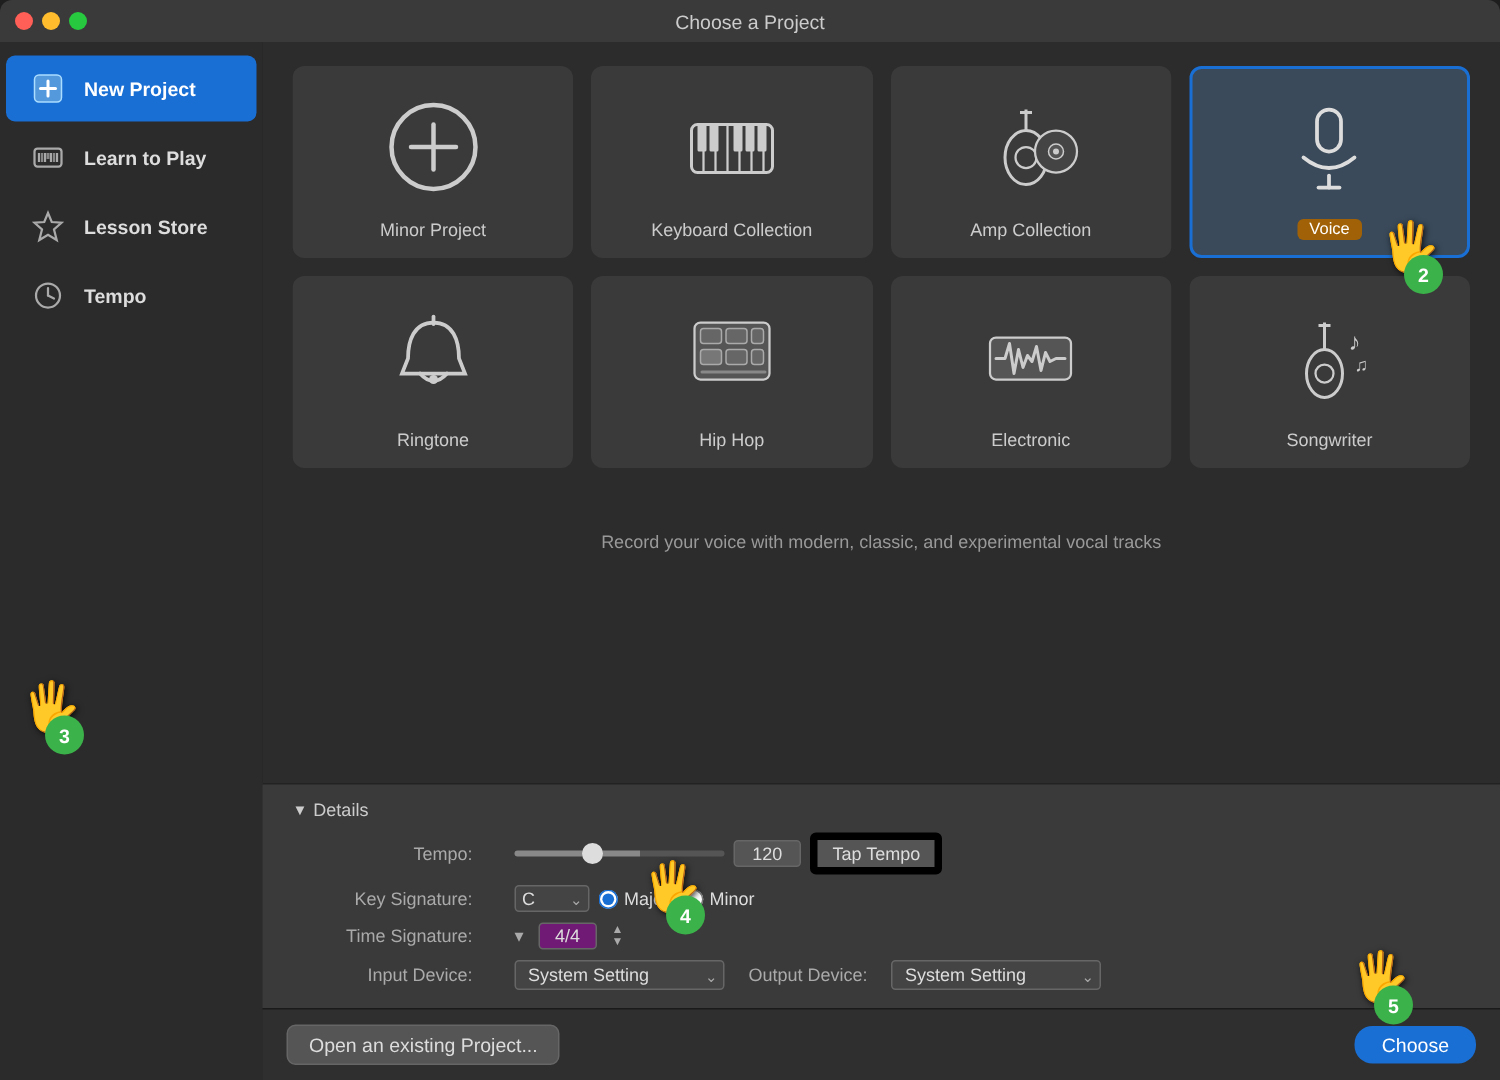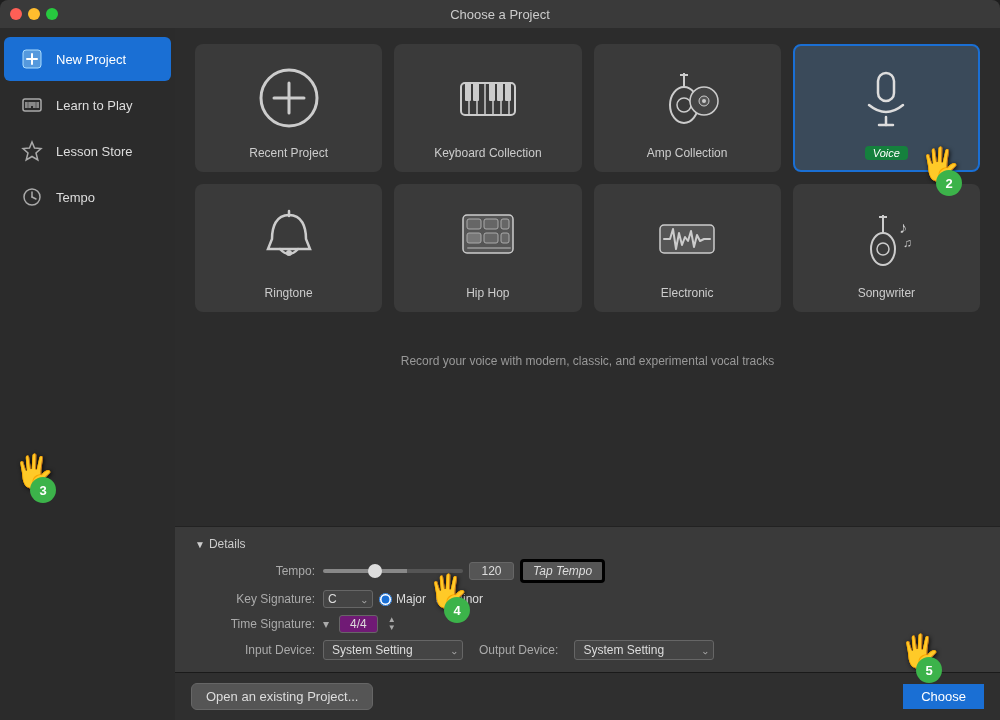--- a/index.html
+++ b/index.html
@@ -48,20 +48,21 @@
     }
 
     
     .sidebar {
       width: 175px;
       background: #2b2b2b;
       display: flex;
       flex-direction: column;
       padding-top: 8px;
       flex-shrink: 0;
+      font-weight: bold;
     }
     .sidebar-item {
       display: flex;
       align-items: center;
       gap: 10px;
       padding: 8px 14px;
       cursor: pointer;
       color: #ddd;
       font-size: 13px;
       border-radius: 6px;
@@ -129,26 +130,25 @@
       font-size: 12px;
       text-align: center;
     }
     .tile-label.has-badge {
       display: flex;
       align-items: center;
       gap: 6px;
       justify-content: center;
     }
     .voice-badge {
-      background: #15803d;
+      background: #a16207;
       color: #fff;
       font-size: 11px;
       padding: 1px 8px;
       border-radius: 4px;
-      font-style: italic;
     }
 
     .description-bar {
       text-align: center;
       color: #999;
       font-size: 12px;
       padding: 6px 0 8px;
       margin-top: 36px;
     }
 
@@ -182,20 +182,21 @@
     .field-label {
       color: #aaa;
       font-size: 12px;
       min-width: 110px;
       text-align: right;
     }
     .field-control {
       display: flex;
       align-items: center;
       gap: 6px;
+      margin-left: 20px;
     }
     .tempo-slider {
       -webkit-appearance: none;
       width: 140px;
       height: 4px;
       background: linear-gradient(to right, #888 60%, #555 60%);
       border-radius: 2px;
       outline: none;
     }
     .tempo-slider::-webkit-slider-thumb {
@@ -210,27 +211,26 @@
       border: 1px solid #666;
       color: #ddd;
       font-size: 12px;
       width: 45px;
       text-align: center;
       padding: 1px 4px;
       border-radius: 3px;
     }
     .tap-tempo-btn {
       background: #555;
-      border: 3px solid #000000;
+      border: 5px solid #000000;
       color: #ddd;
       font-size: 12px;
       padding: 2px 10px;
       border-radius: 4px;
       cursor: pointer;
-      font-style: italic;
     }
     .key-select {
       background: #444;
       border: 1px solid #666;
       color: #ddd;
       font-size: 12px;
       padding: 1px 4px;
       border-radius: 3px;
       width: 50px;
       appearance: none;
@@ -310,21 +310,21 @@
       padding: 5px 14px;
       border-radius: 6px;
       cursor: pointer;
     }
     .choose-btn {
       background: #1a6fd4;
       border: none;
       color: #fff;
       font-size: 13px;
       padding: 5px 18px;
-      border-radius: 0;
+      border-radius: 12px;
       cursor: pointer;
       font-weight: 500;
     }
 
     
     svg { display: block; }
 
     
     .cursor-overlay {
       position: absolute;
@@ -413,21 +413,21 @@
       <div class="project-grid">
 
         <div class="project-tile">
           <div class="tile-icon">
             <svg width="70" height="70" viewBox="0 0 70 70" fill="none">
               <circle cx="35" cy="35" r="28" stroke="#ccc" stroke-width="3" fill="none"></circle>
               <line x1="35" y1="20" x2="35" y2="50" stroke="#ccc" stroke-width="3" stroke-linecap="round"></line>
               <line x1="20" y1="35" x2="50" y2="35" stroke="#ccc" stroke-width="3" stroke-linecap="round"></line>
             </svg>
           </div>
-          <span class="tile-label">Recent Project</span>
+          <span class="tile-label">Minor Project</span>
         </div>
 
         <div class="project-tile">
           <div class="tile-icon">
             <svg width="70" height="70" viewBox="0 0 70 70" fill="none">
               <rect x="8" y="20" width="54" height="32" rx="4" fill="none" stroke="#ccc" stroke-width="2"></rect>
 
               <line x1="16" y1="20" x2="16" y2="52" stroke="#ccc" stroke-width="1.5"></line>
               <line x1="24" y1="20" x2="24" y2="52" stroke="#ccc" stroke-width="1.5"></line>
               <line x1="32" y1="20" x2="32" y2="52" stroke="#ccc" stroke-width="1.5"></line>

